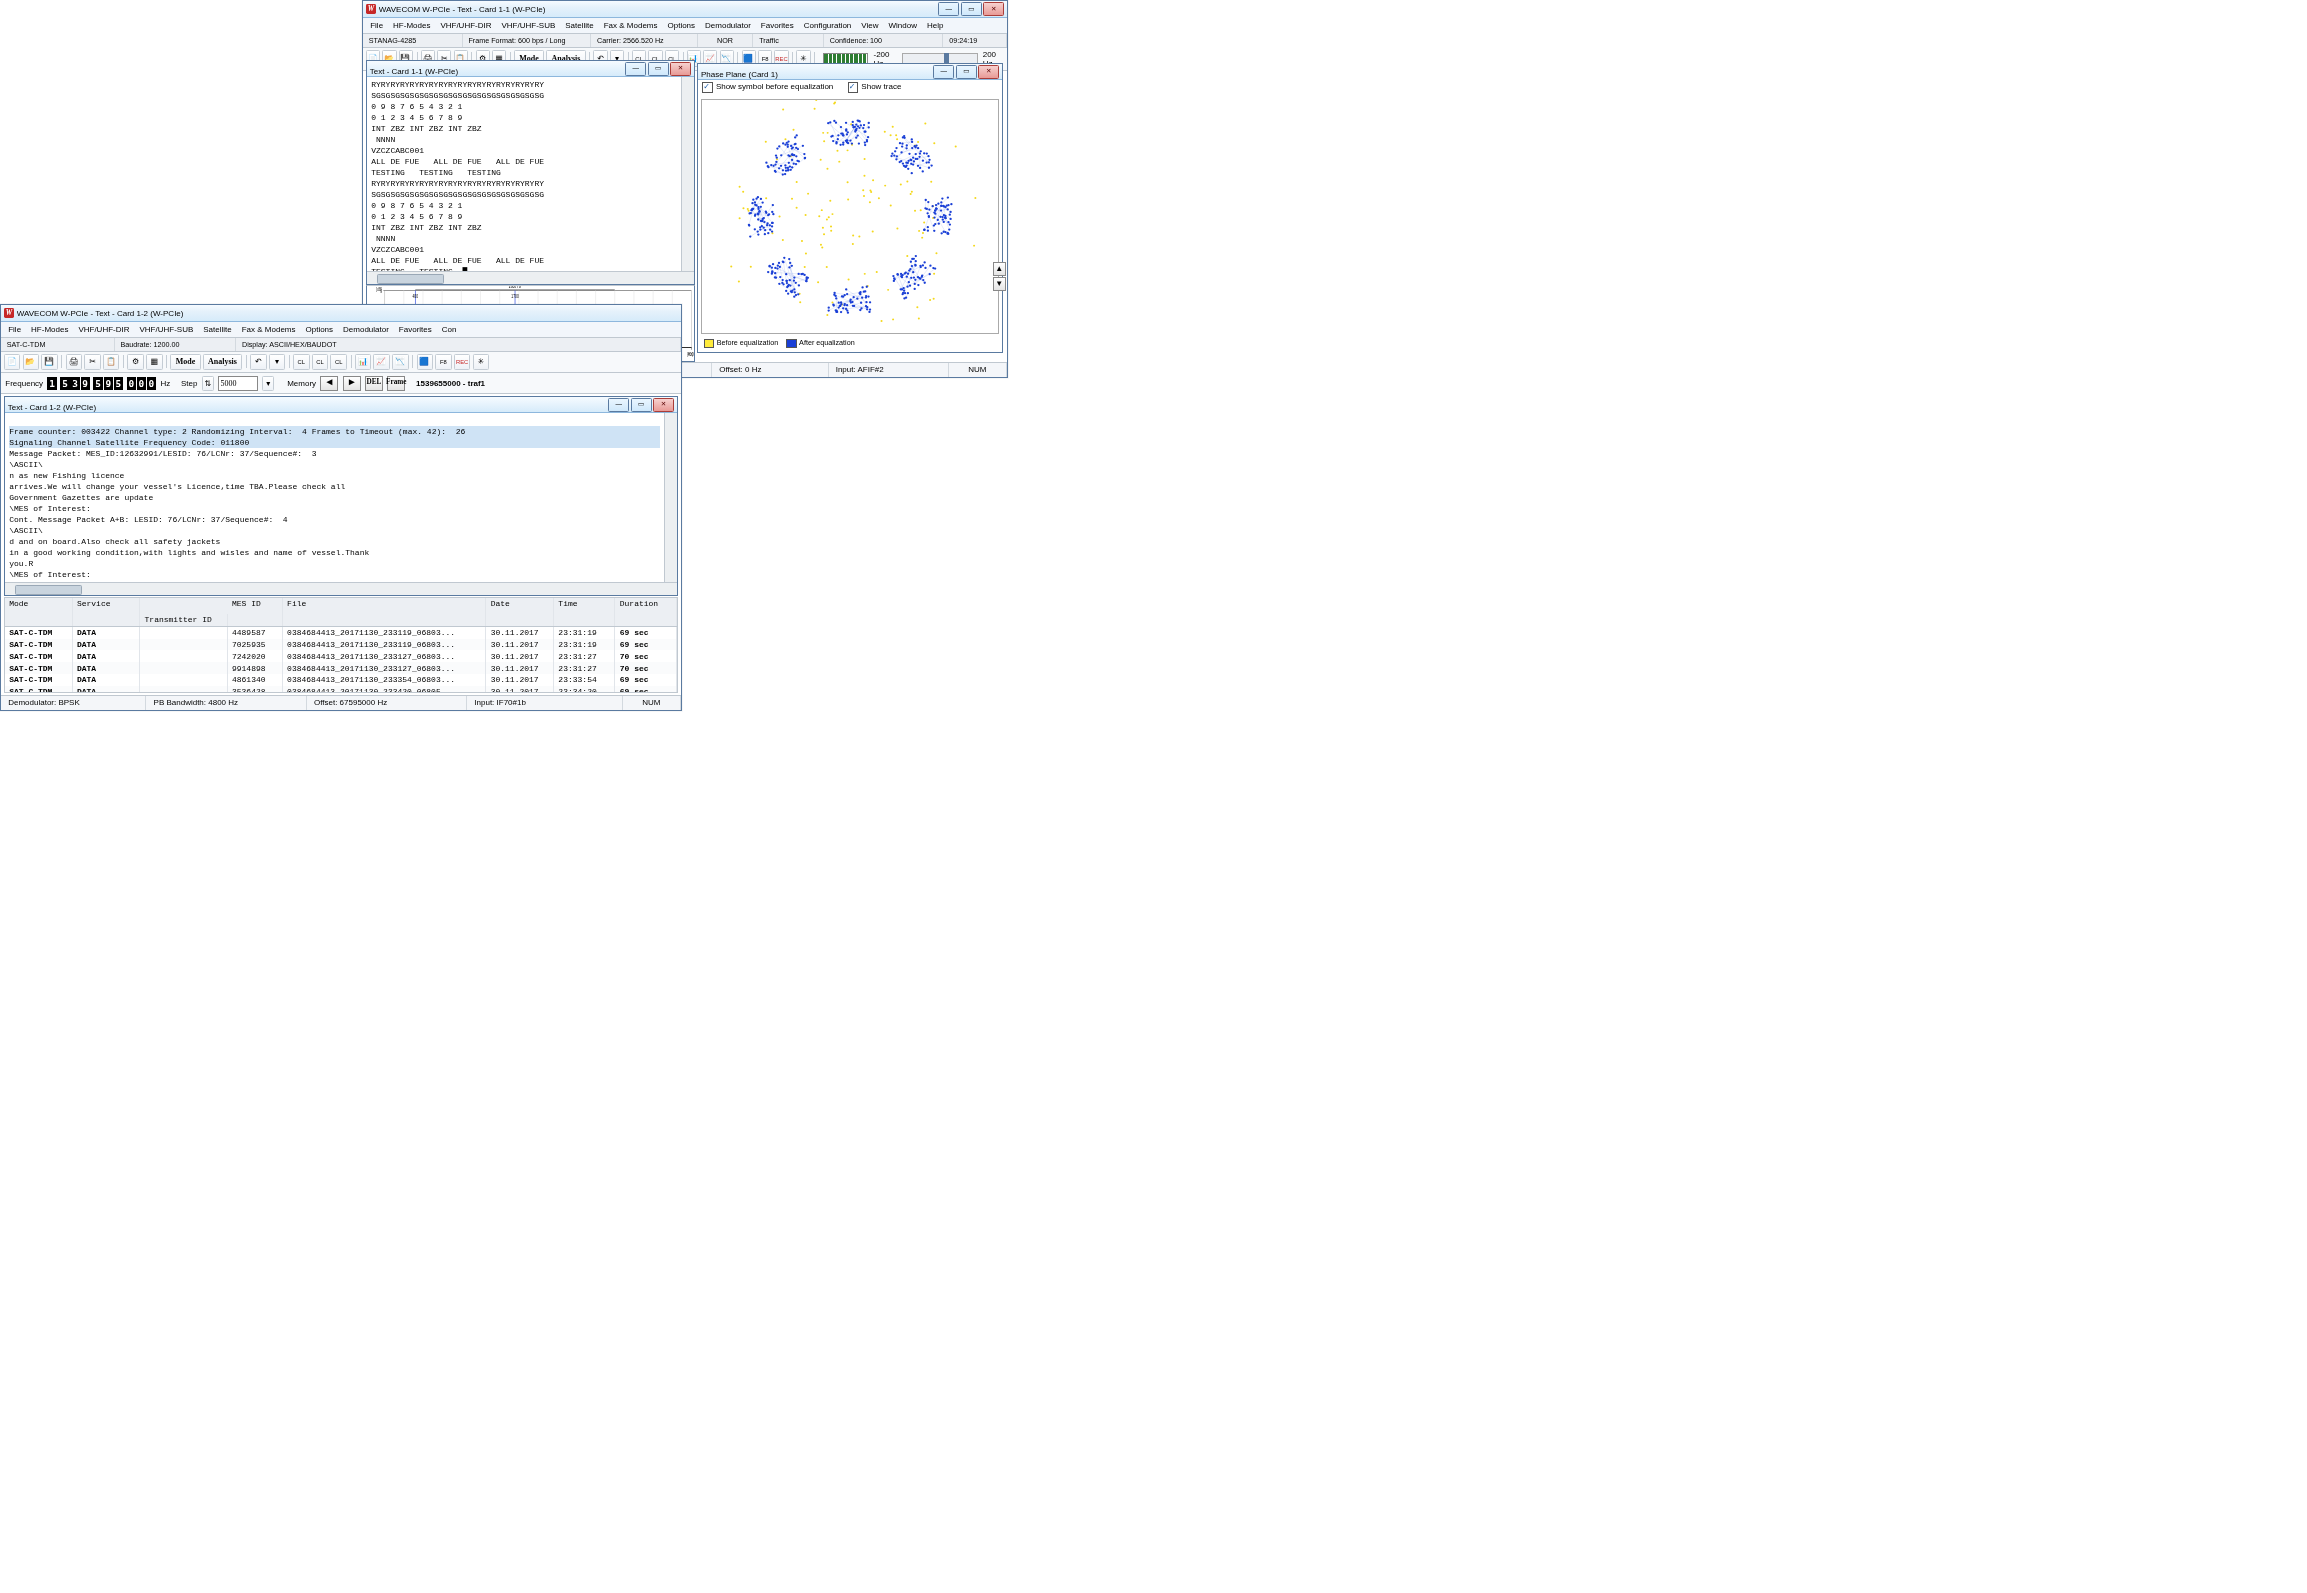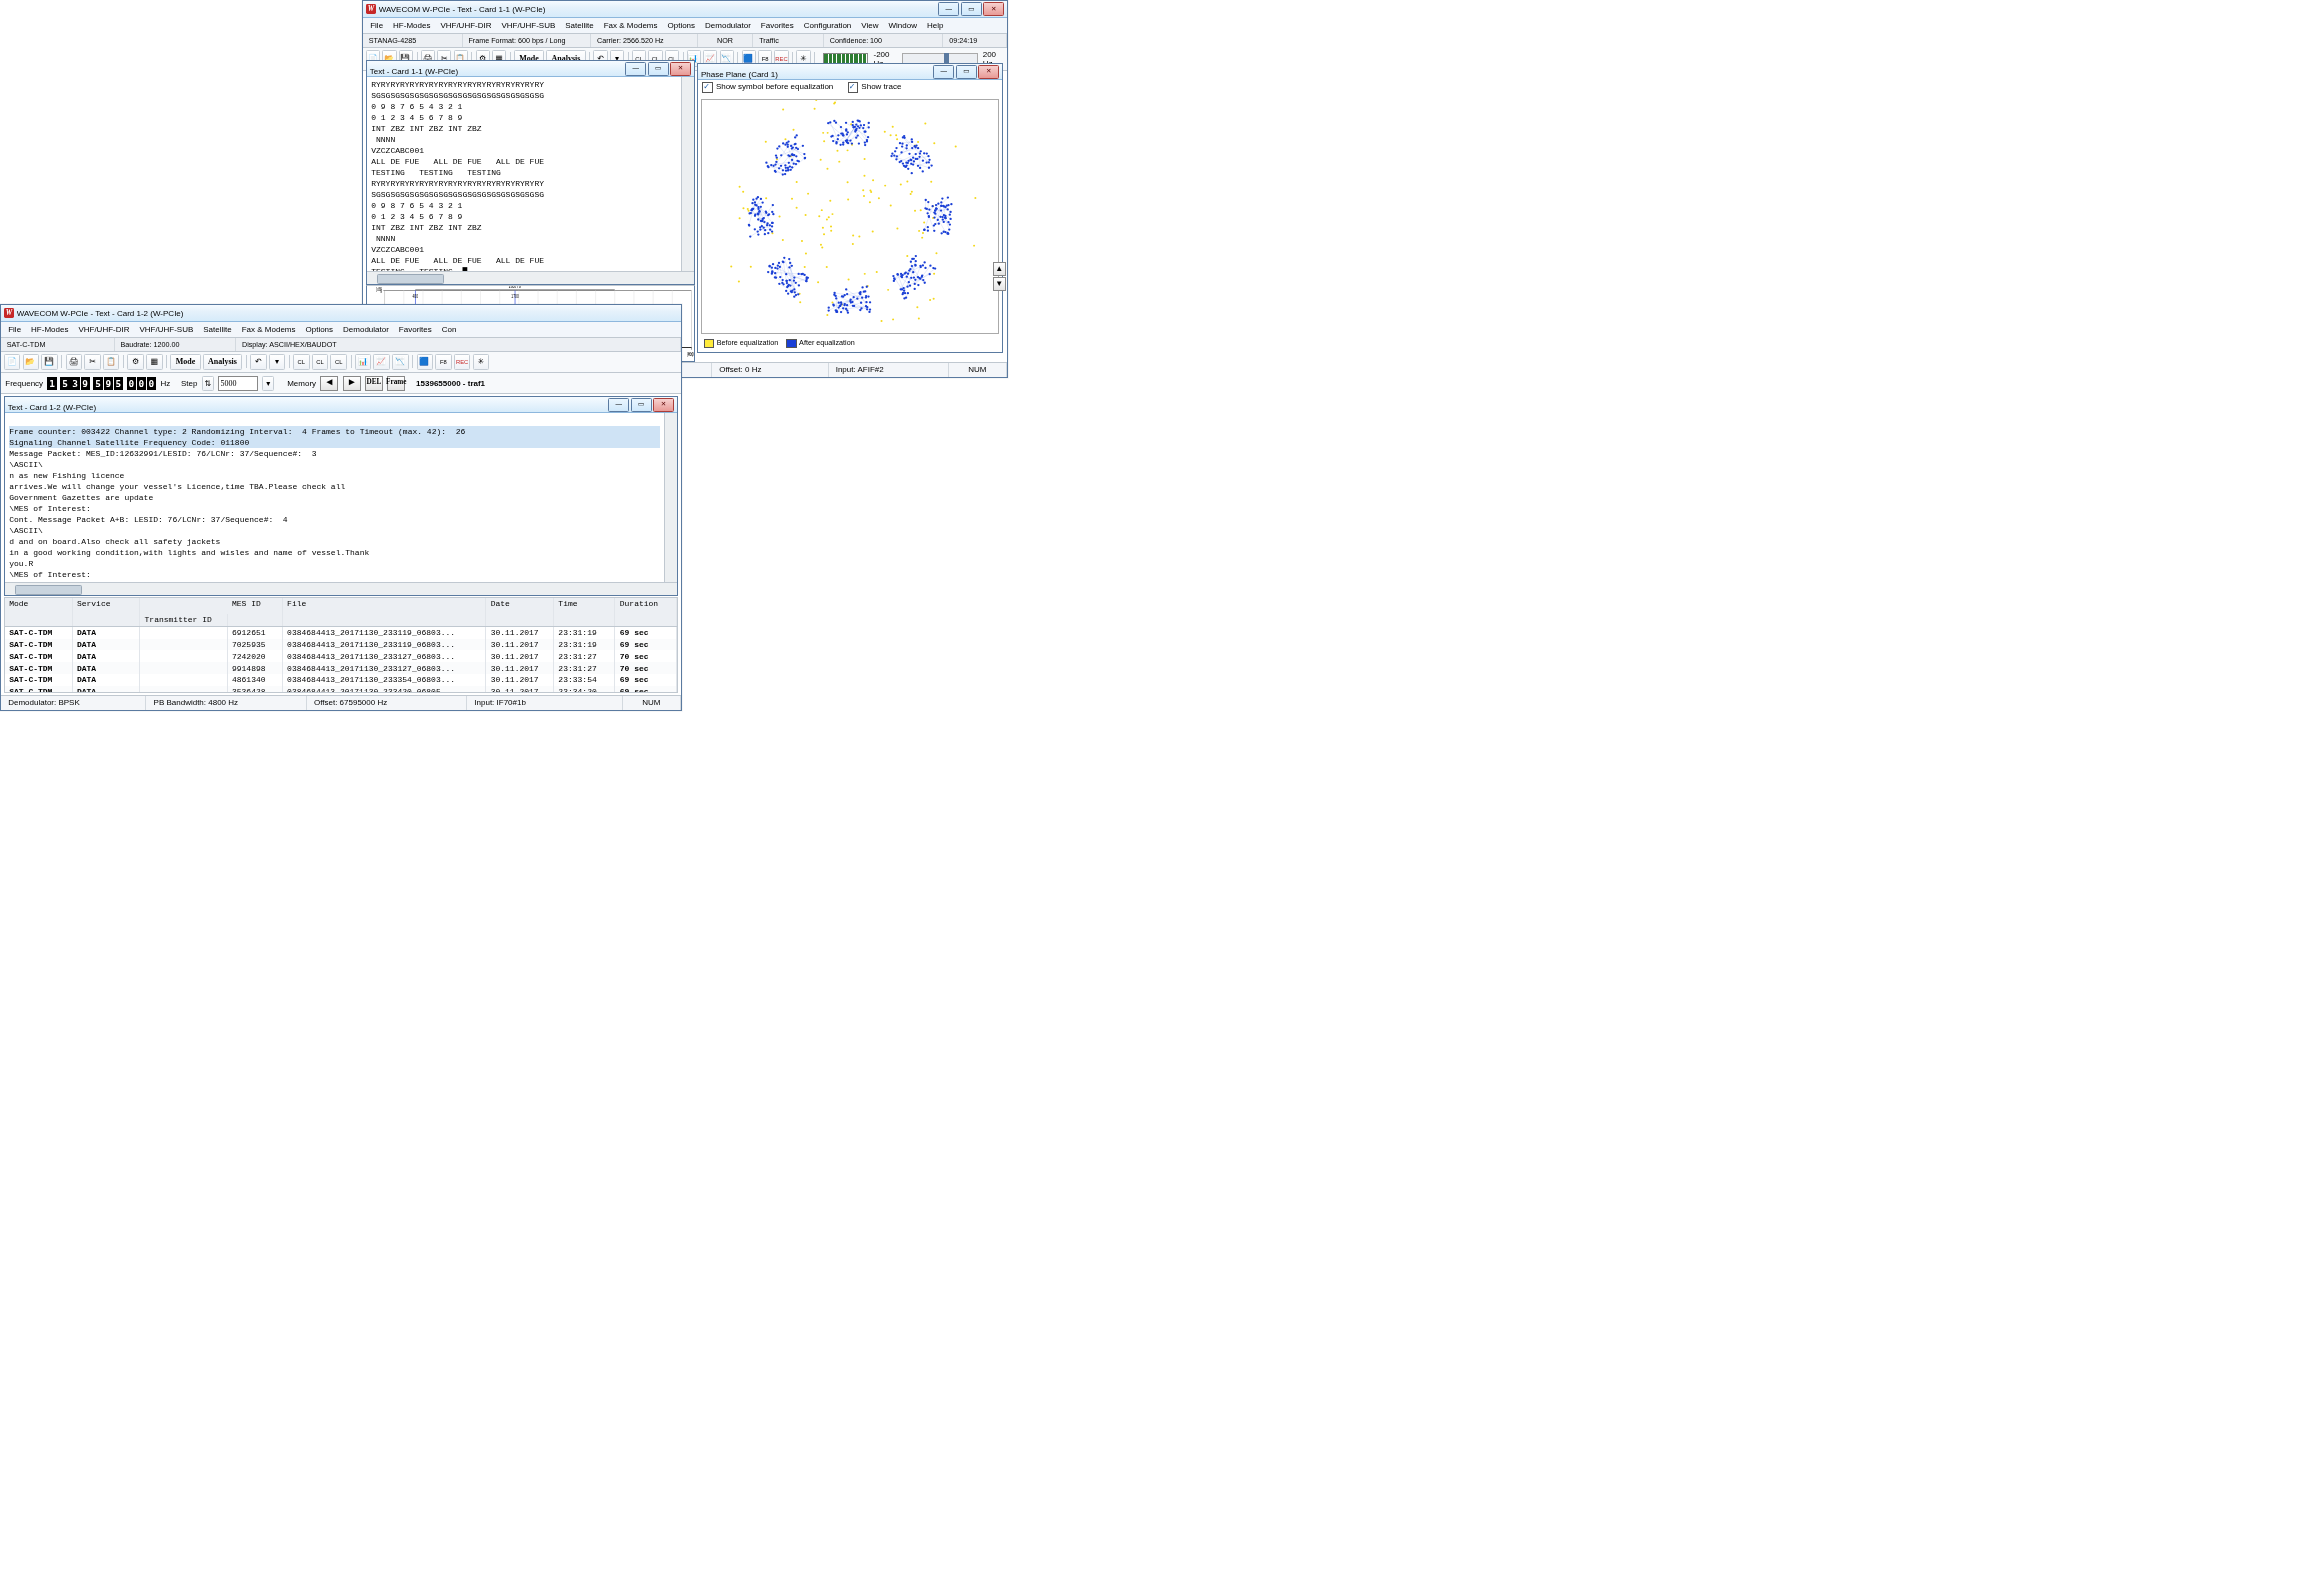--- a/index.html
+++ b/index.html
@@ -1194,21 +1194,21 @@
           <div style="width: 217px;">File</div>
           <div style="width: 65px;">Date</div>
           <div style="width: 58px;">Time</div>
           <div style="width: 58px;">Duration</div>
         </div>
       <div id="tbl-body">
           <div class="row">
             <div style="width: 65px; font-weight: bold;">SAT-C-TDM</div>
             <div style="width: 65px; font-weight: bold;">DATA</div>
             <div style="width: 87px;"></div>
-            <div style="width: 51px;">6912651</div>
+            <div style="width: 51px;">4489587</div>
             <div style="width: 217px;">0384684413_20171130_233119_06803...</div>
             <div style="width: 65px;">30.11.2017</div>
             <div style="width: 58px;">23:31:19</div>
             <div style="width: 58px; font-weight: bold;">69 sec</div>
           </div>
           <div class="row">
             <div style="width: 65px; font-weight: bold;">SAT-C-TDM</div>
             <div style="width: 65px; font-weight: bold;">DATA</div>
             <div style="width: 87px;"></div>
             <div style="width: 51px;">7025935</div>

